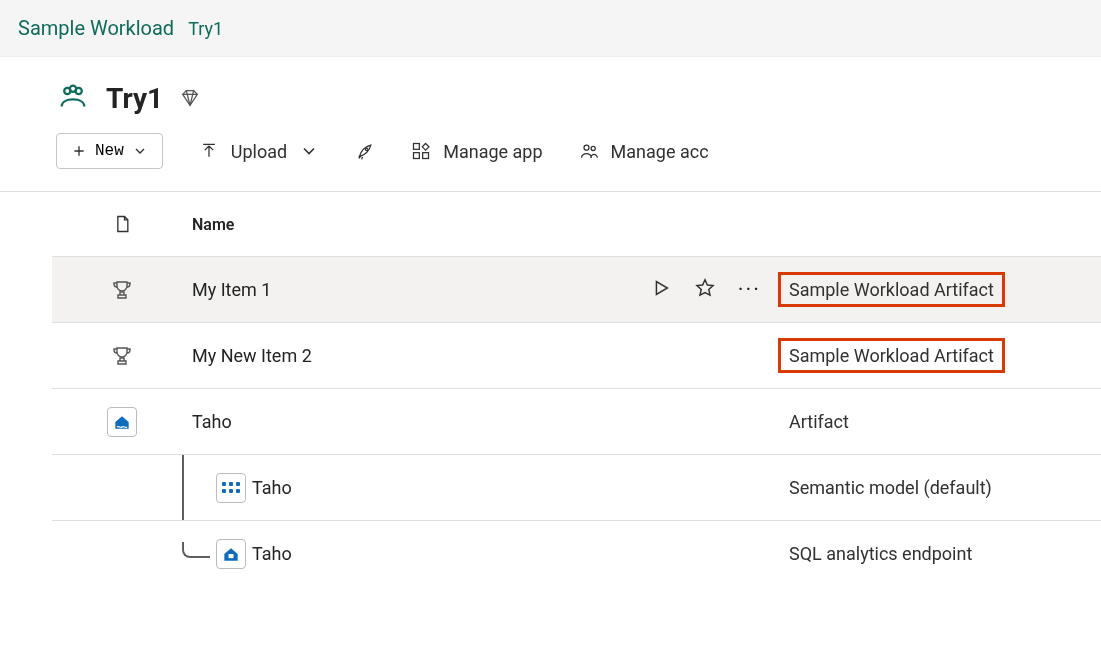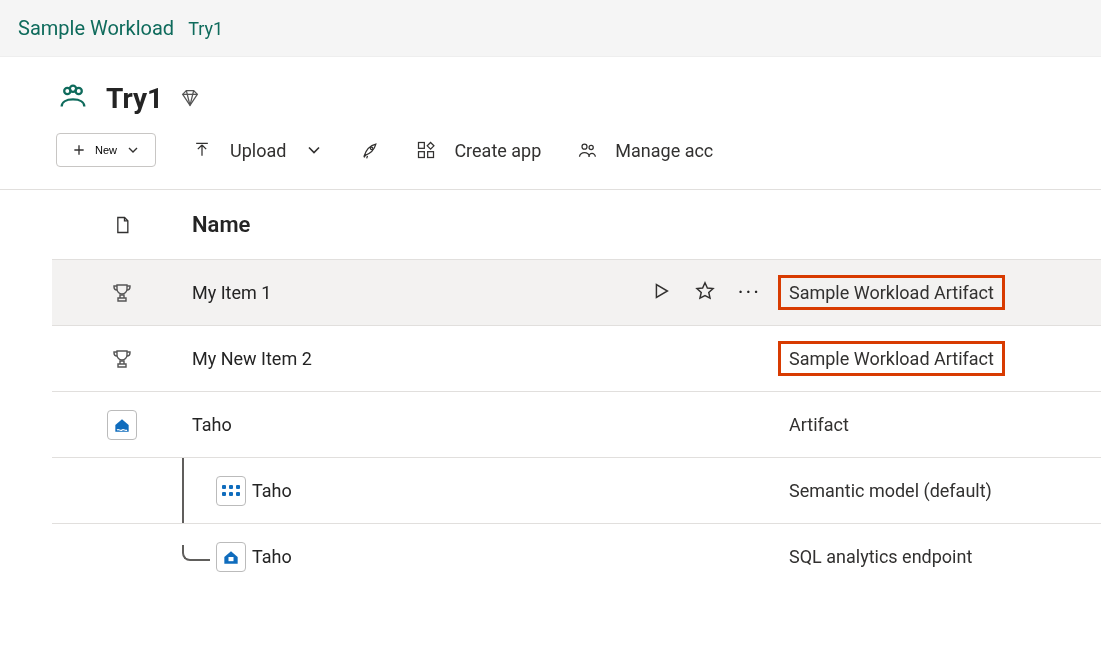--- a/index.html
+++ b/index.html
@@ -71,45 +71,46 @@
     padding: 0 0 22px 56px;
   }
   .btn {
     display: inline-flex;
     align-items: center;
     gap: 8px;
     padding: 8px 14px;
     border: 1px solid #c8c6c4;
     border-radius: 4px;
     background: #fff;
-    font-size: 11px;
+    font-size: 16px;
     cursor: pointer;
+    font-family: Liberation Mono, monospace;
   }
   .btn svg { width:16px; height:16px; }
   .tool-link {
     display: inline-flex;
     align-items: center;
-    gap: 18px;
+    gap: 12px;
     font-size: 18px;
     color: #323130;
     cursor: pointer;
   }
   .tool-link svg { width:20px; height:20px; stroke:#323130; fill:none; stroke-width:1.5;}
   .chev { width:12px; height:12px; }
 
   .divider { height:1px; background: var(--border); margin: 0; }
 
   
   .table-wrap { padding-left: 52px; }
   .thead {
     display: grid;
     grid-template-columns: 140px 1fr 320px;
     align-items: center;
     font-weight: 600;
-    font-size: 22px;
+    font-size: 16px;
     padding: 22px 0 22px 0;
   }
   .thead .col-icon { display:flex; justify-content:center;}
   .row {
     display: grid;
     grid-template-columns: 140px 1fr 320px;
     align-items: center;
     min-height: 66px;
     border-top: 1px solid var(--border);
     font-size: 18px;
@@ -233,21 +234,21 @@
         </svg>
     </span>
 
     <span class="tool-link">
       <svg viewBox="0 0 24 24">
           <rect x="3" y="3" width="7" height="7"></rect>
           <rect x="14" y="14" width="7" height="7"></rect>
           <rect x="3" y="14" width="7" height="7"></rect>
           <path d="M17.5 3l4 4-4 4-4-4z"></path>
         </svg>
-      <span>Create app</span>
+      <span>Manage app</span>
     </span>
 
     <span class="tool-link">
       <svg viewBox="0 0 24 24">
           <circle cx="9" cy="8" r="3"></circle>
           <circle cx="17" cy="9" r="2.5"></circle>
           <path d="M3 20c0-3 3-5 6-5s6 2 6 5M14 20c0-2 2-4 4-4s4 2 4 4"></path>
         </svg>
       <span>Manage acc</span>
     </span>

